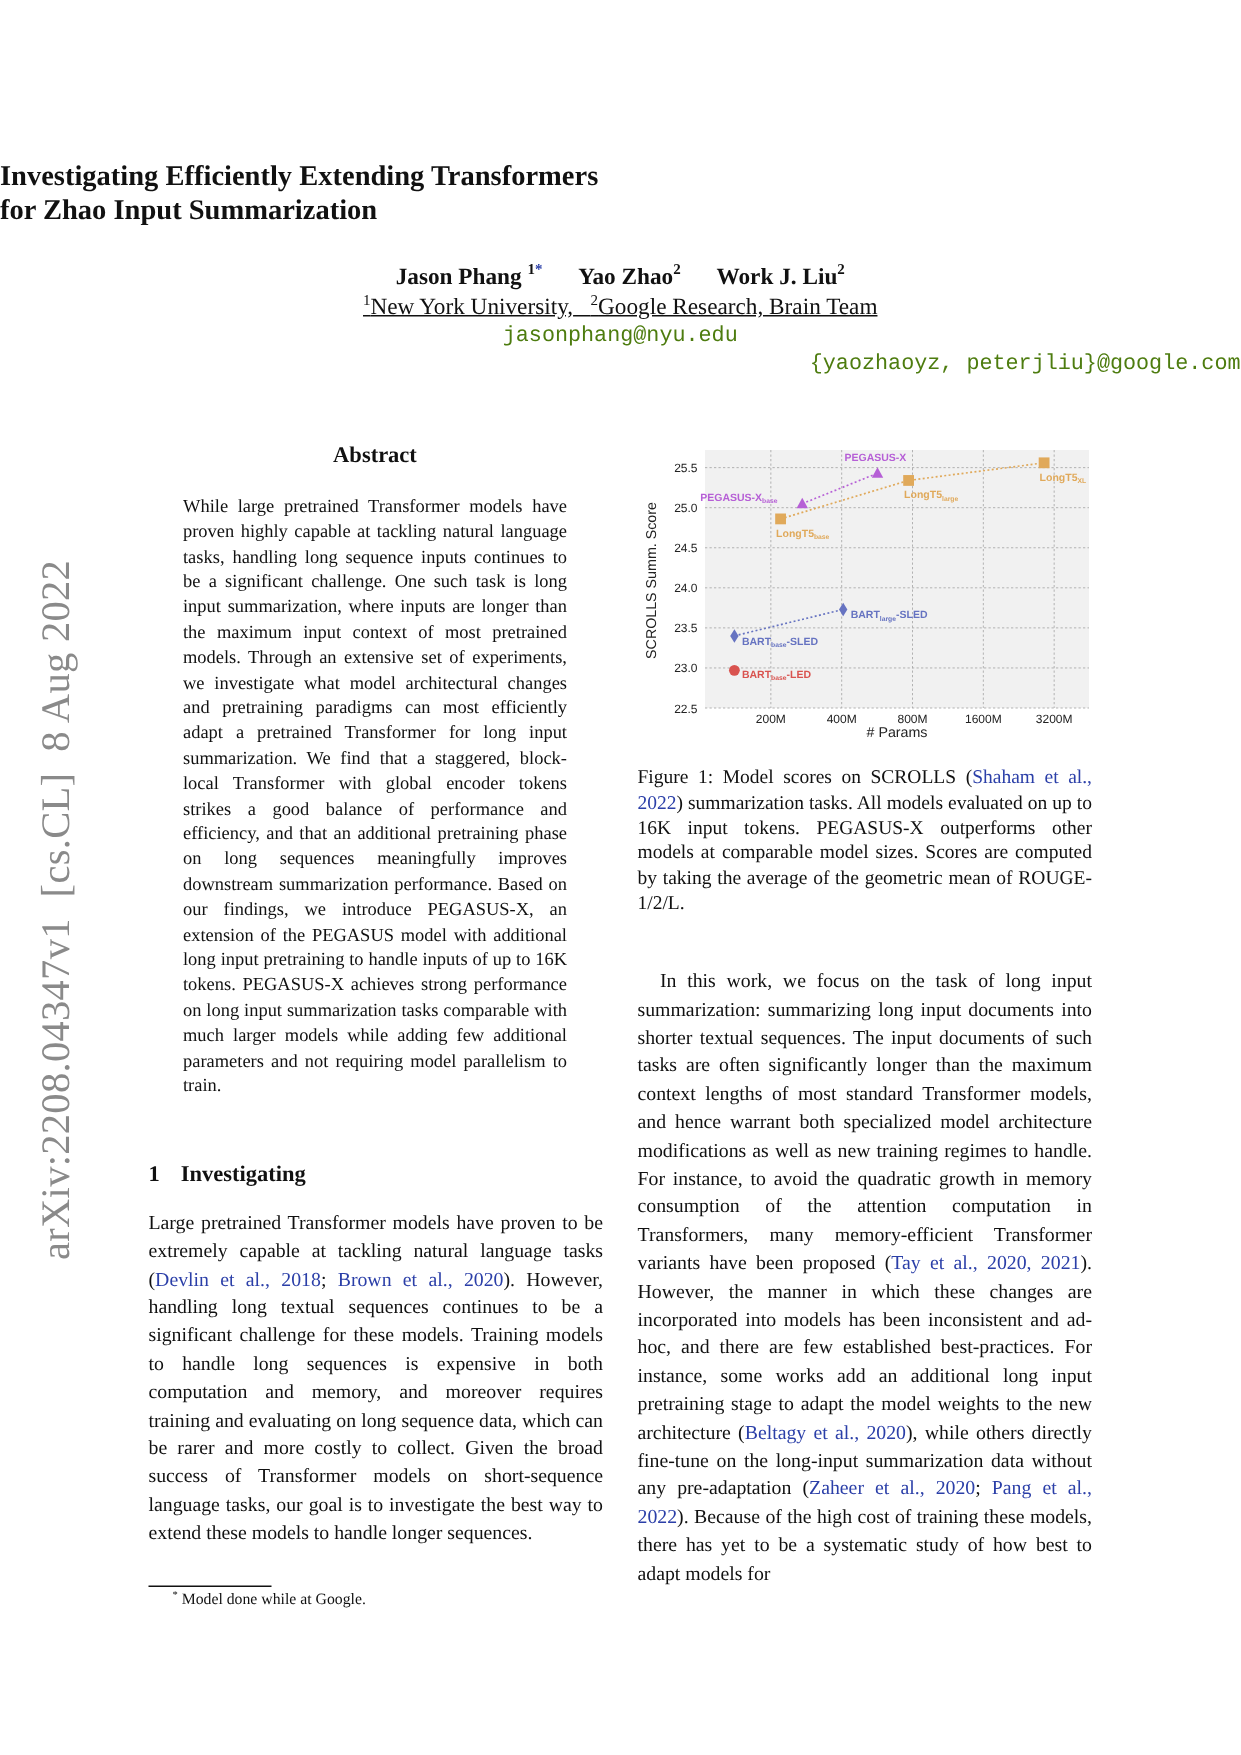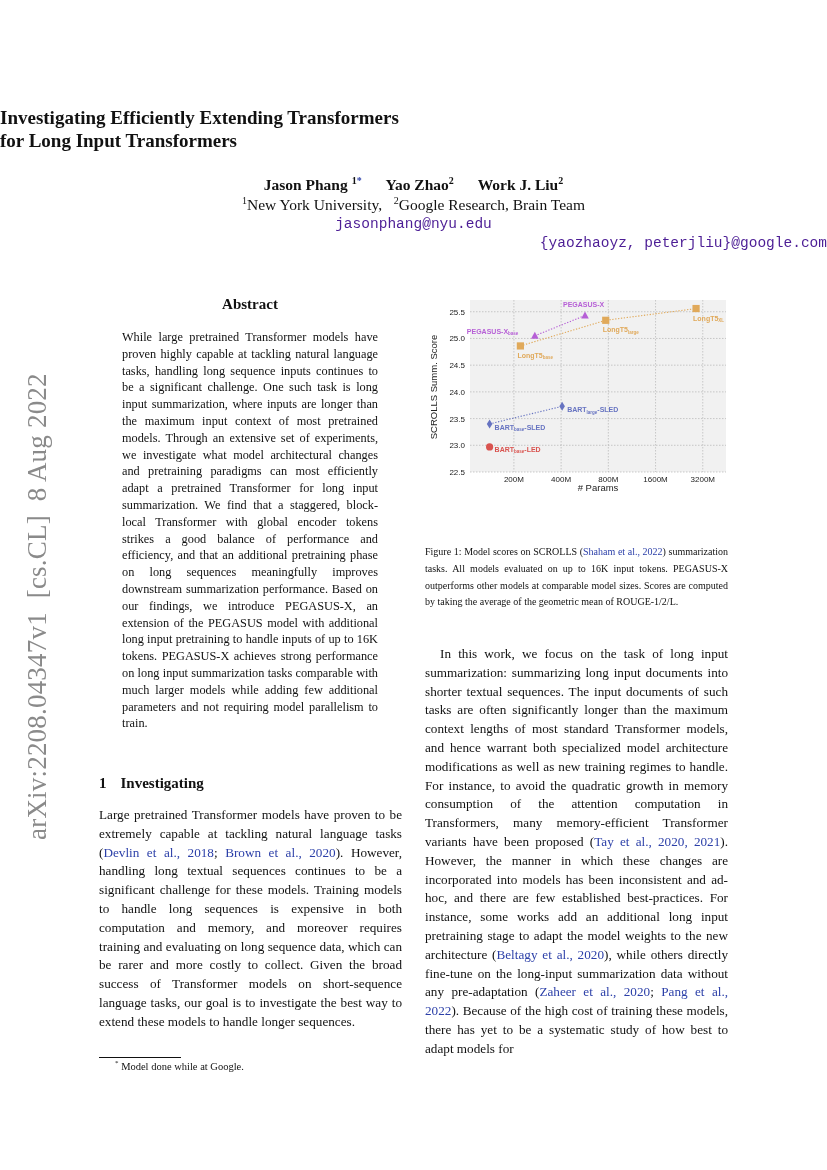--- a/index.html
+++ b/index.html
@@ -3,45 +3,45 @@
 <meta charset="utf-8">
 <style>
   html, body { margin: 0; padding: 0; background: #ffffff; }
   body { width: 827px; height: 1170px; position: relative; overflow: hidden; font-family: "Liberation Serif", serif; color: #111; }
   .arxiv { position: absolute; left: 22px; top: 840px; transform-origin: 0 0; transform: rotate(-90deg); font-family: "Liberation Serif", serif; font-size: 27px; color: #8a8a8a; white-space: pre; letter-spacing: 0.2px; }
   .title { position: absolute; left: 0; width: 827px; top: 106px; font-weight: bold; font-size: 19px; line-height: 23px; }
   .authors { position: absolute; left: 0; width: 827px; top: 175px; text-align: center; font-weight: bold; font-size: 15.5px; }
   .authors .au { margin: 0 10px; font-family: Liberation Serif, serif; }
   .authors sup { font-size: 10px; }
   .authors .star { color: #2b3fa8; }
-  .affil { position: absolute; left: 0; width: 827px; top: 195px; text-align: center; font-size: 15.5px; }
+  .affil { position: absolute; left: 0; width: 827px; top: 195px; text-align: center; font-size: 15.5px; text-decoration: underline; }
   .affil sup { font-size: 10px; }
-  .email { position: absolute; left: 0; width: 827px; text-align: center; font-family: "Liberation Mono", monospace; font-size: 14.5px; color: #4c1d95; }
+  .email { position: absolute; left: 0; width: 827px; text-align: center; font-family: "Liberation Mono", monospace; font-size: 14.5px; color: #4d7c0f; }
   .abstract-heading { position: absolute; left: 95px; width: 310px; top: 296px; text-align: center; font-weight: bold; font-size: 15px; }
   .abstract { position: absolute; left: 122px; width: 256px; top: 329px; font-size: 12.3px; line-height: 16.8px; text-align: justify; }
   .section { position: absolute; left: 99px; top: 775px; font-weight: bold; font-size: 15px; }
   .section .num { margin-right: 14px; }
   .body-left { position: absolute; left: 99px; width: 303px; top: 806px; font-size: 13.2px; line-height: 18.8px; text-align: justify; }
   .body-right { position: absolute; left: 425px; width: 303px; top: 645px; font-size: 13.2px; line-height: 18.8px; text-align: justify; text-indent: 15px; }
   .cite { color: #2b3fa8; }
   .fn-rule { position: absolute; left: 99px; top: 1057px; width: 82px; height: 1px; background: #111; }
   .footnote { position: absolute; left: 115px; top: 1059px; font-size: 10.5px; }
   .footnote sup { font-size: 7px; }
-  .caption { position: absolute; left: 425px; width: 303px; top: 510px; font-size: 10px; line-height: 16.8px; text-align: justify; margin-top: 34px; }
+  .caption { position: absolute; left: 425px; width: 303px; top: 510px; font-size: 13px; line-height: 16.8px; text-align: justify; }
   .chart { position: absolute; left: 420px; top: 295px; width: 320px; height: 200px; }
   .chart text { font-family: "Liberation Sans", sans-serif; }
 </style>
 </head>
 <body>
 
 <div class="arxiv">arXiv:2208.04347v1  [cs.CL]  8 Aug 2022</div>
 
 <div class="title">
   <div>Investigating Efficiently Extending Transformers</div>
-  <div>for Long Input Transformers</div>
+  <div>for Zhao Input Summarization</div>
 </div>
 
 <div class="authors">
   <span class="au"><span>Jason Phang</span> <sup><span>1</span><span class="star">*</span></sup></span>
   <span class="au"><span>Yao Zhao</span><sup>2</sup></span>
   <span class="au"><span>Work J. Liu</span><sup>2</sup></span>
 </div>
 
 <div class="affil">
   <sup>1</sup><span>New York University,</span>&nbsp;&nbsp;

